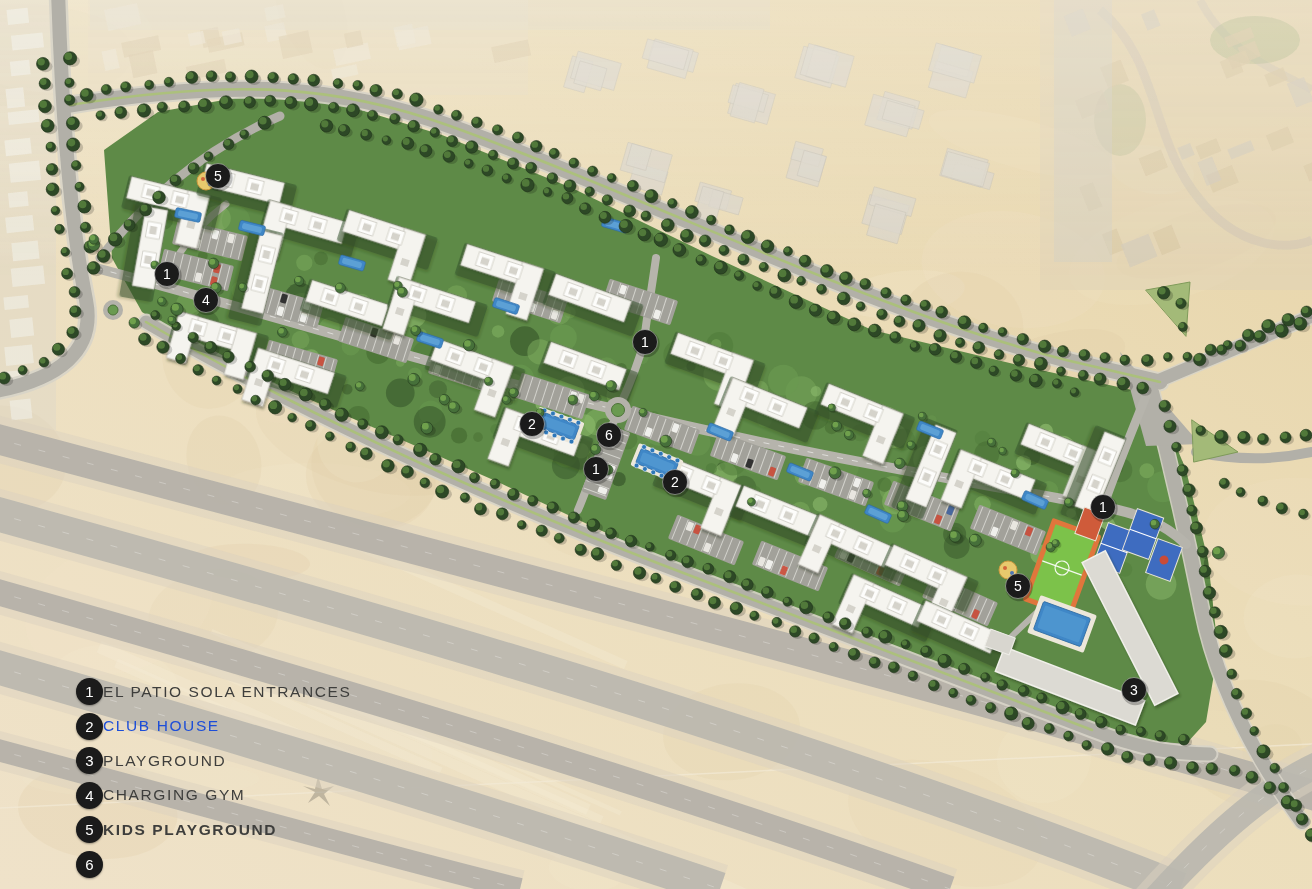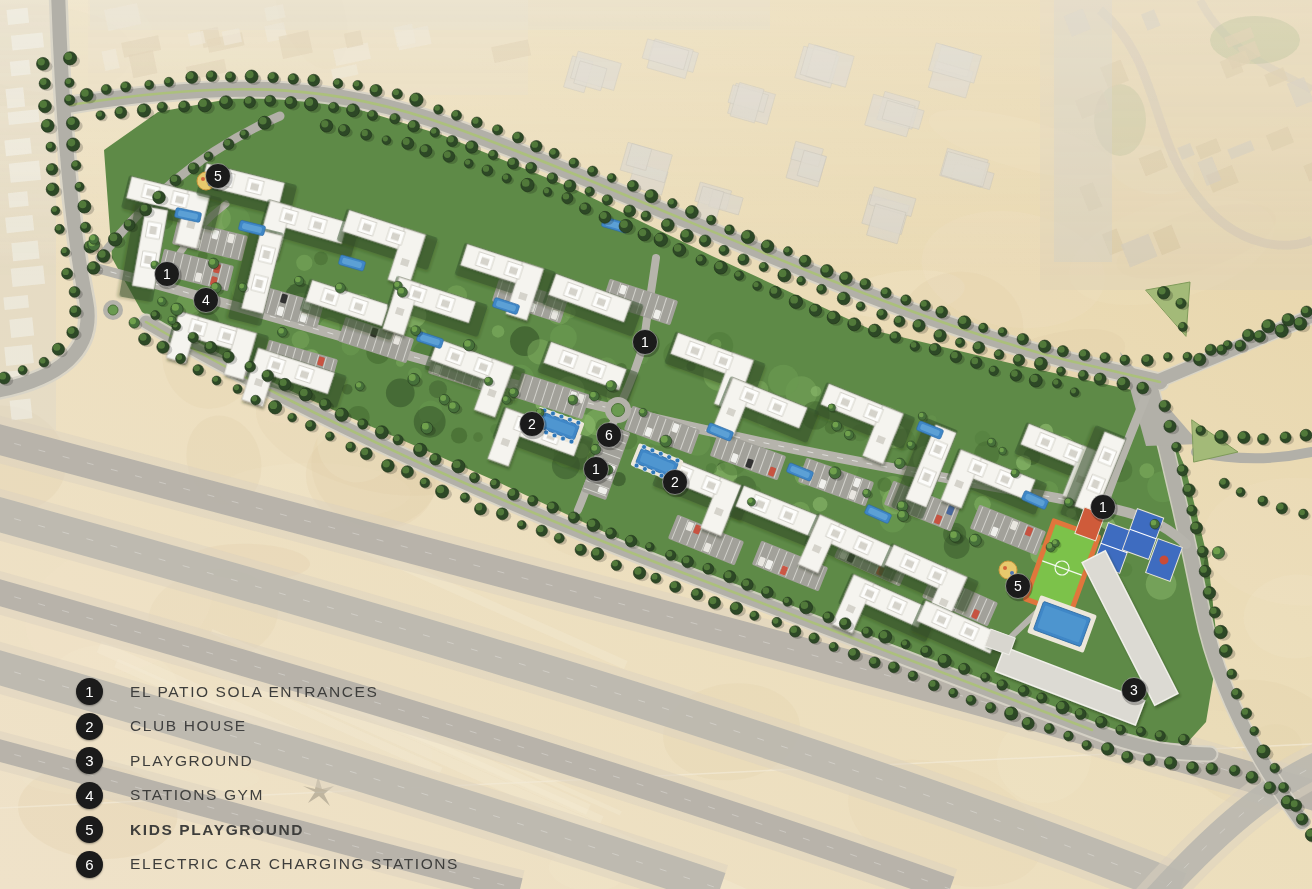--- a/index.html
+++ b/index.html
@@ -5,21 +5,21 @@
   html,body{margin:0;padding:0;background:#cfc6b0;}
   .stage{position:relative;width:1312px;height:889px;overflow:hidden;
          font-family:"Liberation Sans",sans-serif;background:#e9dbba;}
   .stage svg{position:absolute;left:0;top:0;}
   #legend{position:absolute;left:76px;top:678px;z-index:6;}
   .legend-item{display:flex;align-items:center;height:27px;margin-bottom:7.5px;}
   .legend-num{width:27px;height:27px;border-radius:50%;color:#fff;
               display:flex;align-items:center;justify-content:center;
               font-size:15px;line-height:1;flex:0 0 27px;
               box-shadow:0 1px 2px rgba(0,0,0,.35);}
-  .legend-label{margin-left:27px;font-size:15.5px;letter-spacing:1.6px;
+  .legend-label{font-size:15.5px;letter-spacing:1.6px;
                 color:#3e3e3c;white-space:nowrap;}
   .marker-text{font-family:"Liberation Sans",sans-serif;font-size:14px;fill:#fff;}
 </style>
 </head>
 <body>
 
 <div class="stage">
 <svg id="map-svg" width="1312" height="889" viewBox="0 0 1312 889">
   <defs>
     <linearGradient id="sandGrad" x1="1" y1="0" x2="0" y2="1">
@@ -3237,32 +3237,31 @@
       </g>
 </svg>
 
 <div id="legend">
       <div class="legend-item">
         <div class="legend-num" style="background: rgb(27, 27, 27);">1</div>
         <div class="legend-label" style="color: rgb(62, 62, 60);">EL PATIO SOLA ENTRANCES</div>
       </div>
       <div class="legend-item">
         <div class="legend-num" style="background: rgb(27, 27, 27);">2</div>
-        <div class="legend-label" style="color: #404040;">CLUB HOUSE</div>
+        <div class="legend-label" style="color: #1d4ed8;">CLUB HOUSE</div>
       </div>
       <div class="legend-item">
         <div class="legend-num" style="background: rgb(27, 27, 27);">3</div>
         <div class="legend-label" style="color: rgb(62, 62, 60);">PLAYGROUND</div>
       </div>
       <div class="legend-item">
         <div class="legend-num" style="background: rgb(27, 27, 27);">4</div>
-        <div class="legend-label" style="color: rgb(62, 62, 60);">STATIONS GYM</div>
+        <div class="legend-label" style="color: rgb(62, 62, 60);">CHARGING GYM</div>
       </div>
       <div class="legend-item">
         <div class="legend-num" style="background: rgb(27, 27, 27);">5</div>
         <div class="legend-label" style="color: rgb(62, 62, 60); font-weight: bold;">KIDS PLAYGROUND</div>
       </div>
       <div class="legend-item">
         <div class="legend-num" style="background: rgb(27, 27, 27);">6</div>
-        <div class="legend-label" style="color: rgb(62, 62, 60);">ELECTRIC CAR CHARGING STATIONS</div>
       </div>
     </div>
 </div>
 
 </body></html>

